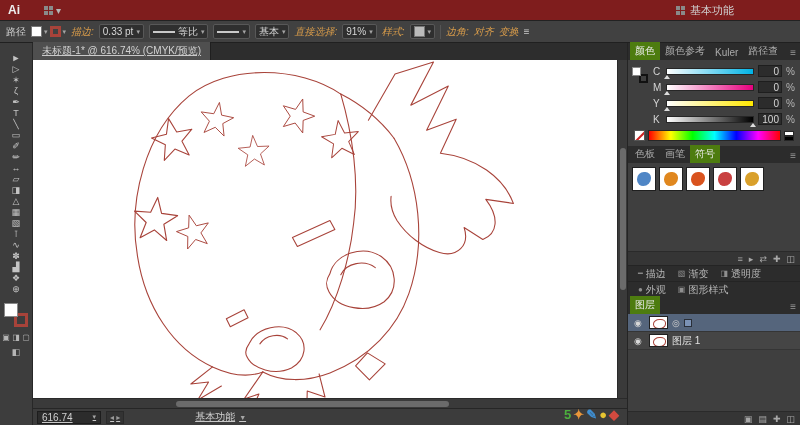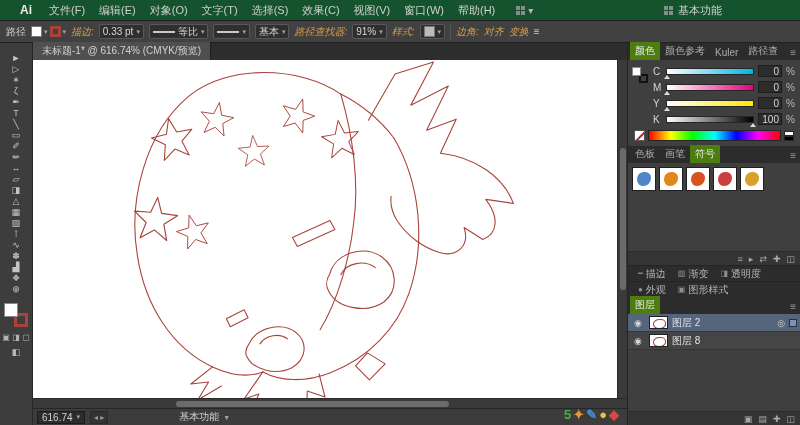--- a/index.html
+++ b/index.html
@@ -1,21 +1,21 @@
 <!DOCTYPE html>
 <html><head>
 <meta charset="utf-8">
 <style>
   * { box-sizing: border-box; margin: 0; padding: 0; }
   html,body { width:800px; height:425px; overflow:hidden; }
   body { font-family:"Liberation Sans", sans-serif; background:#2b2b2b; color:#c9c9c9; font-size:11px; }
   .app { width:800px; height:425px; display:flex; flex-direction:column; position:relative; }
 
   
-  .menubar { height:21px; background:#14532d; border-bottom:1px solid #222; display:flex; align-items:center; padding:0 18px; flex:none; }
+  .menubar { height:21px; background:#7f1d1d; border-bottom:1px solid #222; display:flex; align-items:center; padding:0 6px; flex:none; }
   .logo { color:#ededed; font-weight:bold; font-size:12px; margin:0 10px 0 2px; }
   .menus { display:flex; }
   .menu-item { padding:2px 7px; font-size:11px; color:#cfcfcf; }
   .mb-icons { display:flex; align-items:center; gap:3px; margin-left:14px; color:#b5b5b5; font-size:10px; }
   .workspace { margin-left:auto; margin-right:60px; display:flex; align-items:center; gap:5px; color:#cfcfcf; }
   .ws-grid { display:inline-block; width:9px; height:9px; background:
       linear-gradient(#8a8a8a,#8a8a8a) 0 0/4px 4px no-repeat,
       linear-gradient(#8a8a8a,#8a8a8a) 5px 0/4px 4px no-repeat,
       linear-gradient(#8a8a8a,#8a8a8a) 0 5px/4px 4px no-repeat,
       linear-gradient(#8a8a8a,#8a8a8a) 5px 5px/4px 4px no-repeat; }
@@ -40,34 +40,34 @@
   .toolbar { width:33px; background:#3d3d3d; border-right:1px solid #272727; display:flex; flex-direction:column; align-items:center; padding-top:10px; flex:none; }
   .tool { width:26px; height:11px; line-height:11px; text-align:center; font-size:9px; color:#c4c4c4; }
   .fillstroke { position:relative; width:24px; height:24px; margin-top:8px; flex:none; }
   .fstk { position:absolute; right:0; bottom:0; width:14px; height:14px; border:3px solid #a8433a; background:#3d3d3d; }
   .ffil { position:absolute; left:0; top:0; width:14px; height:14px; background:#fff; border:1px solid #888; }
   .modes { display:flex; gap:1px; margin-top:6px; color:#b5b5b5; font-size:8px; }
   .mode { width:9px; text-align:center; }
   .screenmode { margin-top:5px; color:#b5b5b5; font-size:9px; }
 
   
-  .docarea { flex:1; display:flex; flex-direction:column; min-width:0; background:#4a4a4a; position:relative; }
+  .docarea { flex:1; display:flex; flex-direction:column; min-width:0; background:#4a4a4a; position:relative;text-decoration:underline; }
   .tabbar { height:17px; background:#2d2d2d; display:flex; align-items:flex-end; flex:none; }
   .doc-tab { background:#4f4f4f; color:#d2d2d2; font-size:10px; padding:2px 9px 2px 9px; border-right:1px solid #1f1f1f; max-width:260px; overflow:hidden; text-overflow:ellipsis; white-space:nowrap; }
   .canvas-wrap { flex:1; display:flex; min-height:0; }
   .canvas { flex:1; background:#ffffff; position:relative; overflow:hidden; }
   .canvas svg { position:absolute; inset:0; width:100%; height:100%; }
   .vscroll { width:10px; background:#3a3a3a; border-left:1px solid #2a2a2a; position:relative; flex:none; }
   .vthumb { position:absolute; left:2px; width:6px; top:26%; height:42%; background:#6b6b6b; border-radius:3px; }
   .hscroll { height:10px; background:#3a3a3a; border-top:1px solid #2a2a2a; position:relative; flex:none; }
   .hthumb { position:absolute; top:2px; height:6px; left:24%; width:46%; background:#6b6b6b; border-radius:3px; }
 
   
   .statusbar { height:17px; background:#3c3c3c; border-top:1px solid #262626; display:flex; align-items:center; gap:5px; padding:0 4px; font-size:10px; flex:none; }
-  .zoom-box { background:#2c2c2c; border:1px solid #1d1d1d; color:#d0d0d0; padding:0 4px; height:13px; display:inline-flex; align-items:center; gap:4px; }
+  .zoom-box { background:#2c2c2c; border:1px solid #1d1d1d; color:#d0d0d0; padding:0 4px; height:13px; display:inline-flex; align-items:center; gap:20px; }
   .nav-cluster { display:flex; align-items:center; gap:2px; color:#9a9a9a; font-size:8px; background:#333; border:1px solid #2a2a2a; padding:0 3px; height:13px; }
   .tool-status { margin-left:66px; color:#cfcfcf; display:flex; align-items:center; gap:4px; }
 
   
   .watermark { position:absolute; right:8px; bottom:3px; display:flex; align-items:center; gap:2px; font-size:13px; font-weight:bold; z-index:5; }
 
   
   .rightpanels { width:173px; background:#383838; border-left:1px solid #242424; display:flex; flex-direction:column; font-size:10px; flex:none; }
   .ptabs { height:17px; background:#2c2c2c; display:flex; align-items:flex-end; padding-left:2px; flex:none; }
   .ptab { padding:2px 5px; color:#ababab; white-space:nowrap; overflow:hidden; }
@@ -121,40 +121,20 @@
 
   .icon { display:inline-block; }
 </style>
 </head>
 <body>
 
 <div class="app">
 
   <header class="menubar">
     <span class="logo">Ai</span>
-    <nav class="menus">
-
-        <span class="menu-item">文件(F)</span>
-
-        <span class="menu-item">编辑(E)</span>
-
-        <span class="menu-item">对象(O)</span>
-
-        <span class="menu-item">文字(T)</span>
-
-        <span class="menu-item">选择(S)</span>
-
-        <span class="menu-item">效果(C)</span>
-
-        <span class="menu-item">视图(V)</span>
-
-        <span class="menu-item">窗口(W)</span>
-
-        <span class="menu-item">帮助(H)</span>
-      </nav>
     <span class="mb-icons">
       <span class="ws-grid icon"></span>
       <span>▾</span>
     </span>
     <span class="workspace">
       <span class="ws-grid icon"></span>
       <span>基本功能</span>
     </span>
   </header>
 
@@ -177,21 +157,21 @@
       <span class="cb-caret">▾</span>
     </span>
     <span class="cb-box">
       <span class="cb-line"></span>
       <span class="cb-caret">▾</span>
     </span>
     <span class="cb-box">
       <span>基本</span>
       <span class="cb-caret">▾</span>
     </span>
-    <span class="cb-link">路径查找器:</span>
+    <span class="cb-link">直接选择:</span>
     <span class="cb-box">
       <span>91%</span>
       <span class="cb-caret">▾</span>
     </span>
     <span class="cb-link">样式:</span>
     <span class="cb-box">
       <span class="cb-swatch"></span>
       <span class="cb-caret">▾</span>
     </span>
     <span class="cb-sep"></span>
@@ -469,28 +449,27 @@
       </div>
 
       <div class="ptabs">
         <span class="ptab active">图层</span>
         <span class="ptab-menu">≡</span>
       </div>
       <div class="layers-body">
         <div class="layer-row selected">
           <span class="l-eye">◉</span>
           <span class="l-thumb"></span>
-          <span class="l-name">图层 2</span>
           <span class="l-target">◎</span>
           <span class="l-selbox"></span>
         </div>
         <div class="layer-row">
           <span class="l-eye">◉</span>
           <span class="l-thumb"></span>
-          <span class="l-name">图层 8</span>
+          <span class="l-name">图层 1</span>
         </div>
         <div class="layers-spacer"></div>
         <div class="panel-footer">
 
             <span>▣</span>
 
             <span>▤</span>
 
             <span>✚</span>
 

